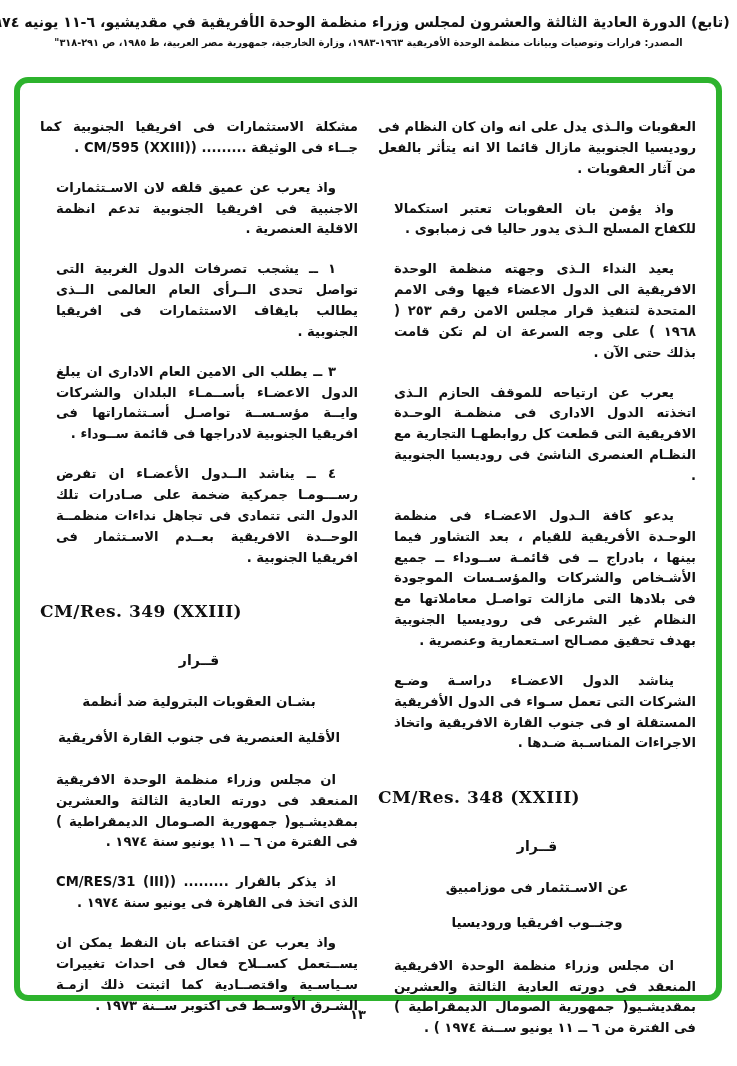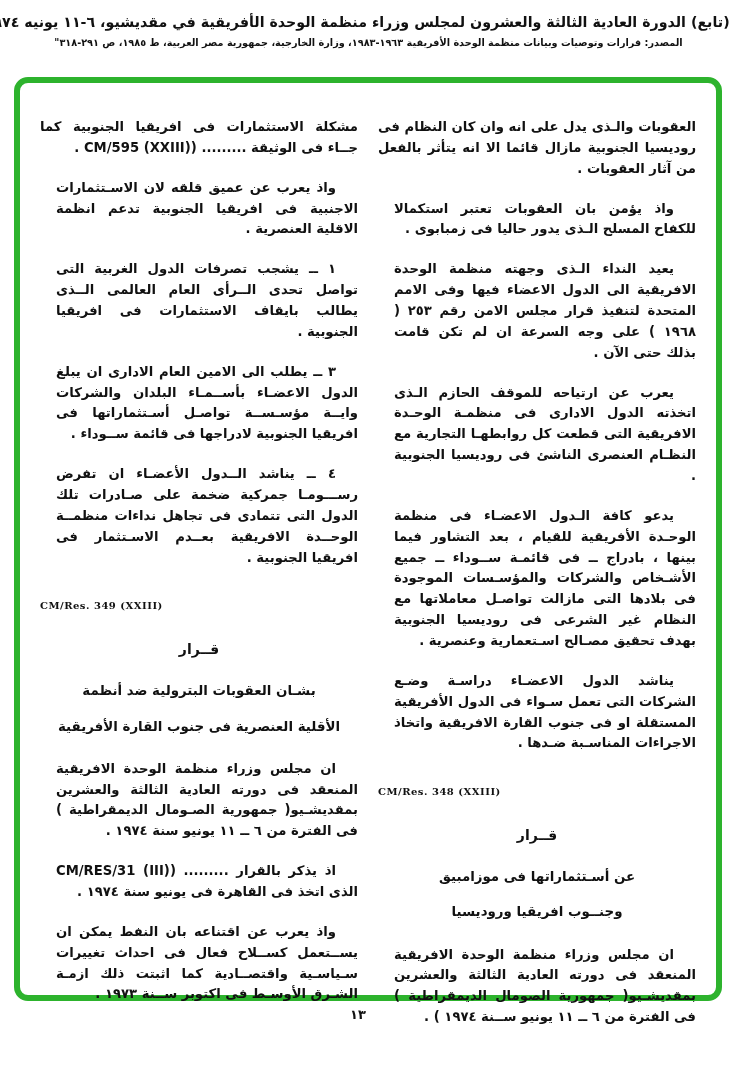--- a/index.html
+++ b/index.html
@@ -23,21 +23,21 @@
     padding:34px 20px 0 20px;
     background:#fff;
   }
   .columns { display:flex; gap:20px; height:100%; }
   .col { flex:1 1 0; text-align:justify; font-size:13.2px; line-height:1.58; }
 
   .col p.body { margin-bottom:19px; text-indent:22px;margin-left:16px; }
   .col p.cont { margin-bottom:19px; text-indent:0; }
   .col .ref {
     direction:ltr; text-align:left;
-    font-size:10px; letter-spacing:0.5px;
+    font-size:17px; letter-spacing:0.5px;
     margin:30px 0 24px 0;
     font-family:"DejaVu Serif","Liberation Serif",serif;
   }
   .col .h-title { text-align:center; font-size:14px; margin:4px 0 20px 0; }
   .col .h-sub   { text-align:center; font-size:13.4px; margin:12px 0 14px 0; }
   .col .h-group { margin-bottom:22px; }
 
   .page-number {
     position:absolute; top:1007px; left:0; width:716px;
     text-align:center; font-size:13px;
@@ -57,21 +57,21 @@
     <div class="col">
       <p class="cont">العقوبات والـذى يدل على انه وان كان النظام فى روديسيا الجنوبية مازال قائما الا انه يتأثر بالفعل من آثار العقوبات .</p>
       <p class="body">واذ يؤمن بان العقوبات تعتبر استكمالا للكفاح المسلح الـذى يدور حاليا فى زمبابوى .</p>
       <p class="body">يعيد النداء الـذى وجهته منظمة الوحدة الافريقية الى الدول الاعضاء فيها وفى الامم المتحدة لتنفيذ قرار مجلس الامن رقم ٢٥٣ ( ١٩٦٨ ) على وجه السرعة ان لم تكن قامت بذلك حتى الآن .</p>
       <p class="body">يعرب عن ارتياحه للموقف الحازم الـذى اتخذته الدول الادارى فى منظمـة الوحـدة الافريقية التى قطعت كل روابطهـا التجارية مع النظـام العنصرى الناشئ فى روديسيا الجنوبية .</p>
       <p class="body">يدعو كافة الـدول الاعضـاء فى منظمة الوحـدة الأفريقية للقيام ، بعد التشاور فيما بينها ، بادراج ــ فى قائمـة ســوداء ــ جميع الأشـخاص والشركات والمؤسـسات الموجودة فى بلادها التى مازالت تواصـل معاملاتها مع النظام غير الشرعى فى روديسيا الجنوبية بهدف تحقيق مصـالح اسـتعمارية وعنصرية .</p>
       <p class="body">يناشد الدول الاعضـاء دراسـة وضـع الشركات التى تعمل سـواء فى الدول الأفريقية المستقلة او فى جنوب القارة الافريقية واتخاذ الاجراءات المناسـبة ضـدها .</p>
       <div class="ref">CM/Res. 348 (XXIII)</div>
       <div class="h-group">
         <div class="h-title">قــرار</div>
-        <div class="h-sub">عن أسـتثماراتها فى موزامبيق</div>
+        <div class="h-sub">عن الاسـتثمار فى موزامبيق</div>
         <div class="h-sub">وجنــوب افريقيا وروديسيا</div>
       </div>
       <p class="body">ان مجلس وزراء منظمة الوحدة الافريقية المنعقد فى دورته العادية الثالثة والعشرين بمقديشـيو( جمهورية الصومال الديمقراطية ) فى الفترة من ٦ ــ ١١ يونيو ســنة ١٩٧٤ ) .</p>
 
     </div>
 
     <div class="col">
       <p class="cont">مشكلة الاستثمارات فى افريقيا الجنوبية كما جــاء فى الوثيقة ......... (CM/595 (XXIII) .</p>
       <p class="body">واذ يعرب عن عميق قلقه لان الاسـتثمارات الاجنبية فى افريقيا الجنوبية تدعم انظمة الاقلية العنصرية .</p>
       <p class="body">١ ــ يشجب تصرفات الدول الغربية التى تواصل تحدى الــرأى العام العالمى الــذى يطالب بايقاف الاستثمارات فى افريقيا الجنوبية .</p>

